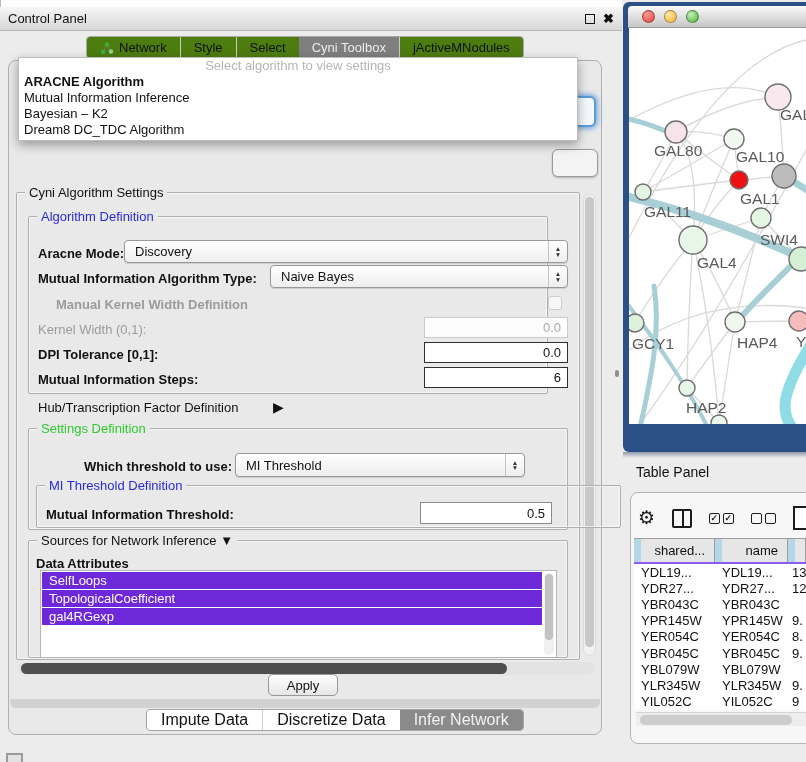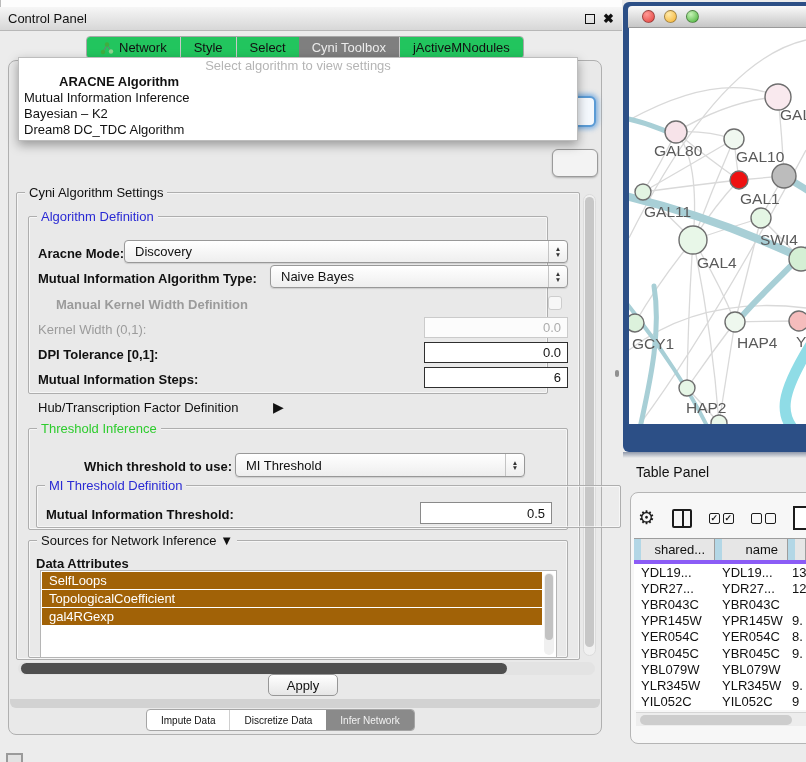--- a/index.html
+++ b/index.html
@@ -21,42 +21,42 @@
   }
   .cp-title { font-size:13px; color:#111; }
   .cp-ctrls { margin-left:auto; display:flex; align-items:center; gap:8px; }
   .float-glyph { width:10px; height:10px; border:1.5px solid #111; display:inline-block; }
   .close-glyph { font-size:13px; font-weight:bold; color:#111; line-height:10px; }
 
   
   .tabs-row { left:86px; top:36px; height:23px; display:flex; background:#fff;
     border:1px solid #a8a8a8; border-radius:4px; overflow:hidden; }
   .tab { display:flex; align-items:center; gap:5px; padding:0 13px; font-size:13px;
-    border-left:1px solid #c9c9c9; color:#111; background:#22c55e; white-space:nowrap; }
+    border-left:1px solid #c9c9c9; color:#111; background:#4d7c0f; white-space:nowrap; }
   .tab:first-child { border-left:none; }
   .tab.selected { background:#7f7f7f; color:#ececec; border-left:none; }
 
   
   .main-panel { left:8px; top:60px; width:594px; height:675px; background:#e9e9e9;
     border:1px solid #b0b0b0; border-radius:8px; }
   .inner-bottom-band { left:10px; top:699px; width:590px; height:9px; background:#d2d2d2;
     border-radius:0 0 6px 6px; }
 
   
   .combo-frag-focus { left:552px; top:96px; width:44px; height:31px; border-radius:6px;
     background:#f4f8fd; border:2px solid #5b9bd5; box-shadow:0 0 5px 2px rgba(90,155,220,.75); }
   .combo-frag-gray { left:552px; top:149px; width:46px; height:28px; border-radius:6px;
     background:#f3f3f3; border:1px solid #9a9a9a; box-shadow:0 1px 2px rgba(0,0,0,.25); }
 
   
   .algo-popup { left:18px; top:57px; width:560px; background:#fff; z-index:30;
     border:1px solid #bdbdbd; box-shadow:0 4px 10px rgba(0,0,0,.35); padding-bottom:2px; }
   .popup-row { height:16px; line-height:16px; padding-left:5px; font-size:13px; white-space:nowrap; }
   .popup-placeholder { color:#b5b5b5; text-align:center; padding-left:0; }
-  .popup-bold { font-weight:bold;margin-left:35px; }
+  .popup-bold { font-weight:bold; }
 
   
   .group { position:absolute; border:1px solid #aeaeae; border-radius:2px;
     box-shadow:inset 0 0 0 1px rgba(255,255,255,.6); }
   .gtitle { position:absolute; top:-8px; left:8px; background:#e9e9e9; padding:0 4px;
     font-size:13px; white-space:nowrap; }
   .gtitle.blue { color:#2a2ad4; }
   .gtitle.green { color:#2ecc2e; }
 
   .lbl { position:absolute; font-size:13px; white-space:nowrap; }
@@ -83,35 +83,35 @@
   .vscroll .thumb { position:absolute; left:1px; top:2px; width:9px; height:450px;
     background:#c7c7c7; border-radius:5px; }
   .hscroll { left:18px; top:662px; width:577px; height:13px; background:#e3e3e3;
     border-radius:7px; }
   .hscroll .thumb { position:absolute; left:3px; top:1px; width:486px; height:11px;
     background:#4f4f4f; border-radius:6px; }
 
   
   .srclist { left:40px; top:570px; width:517px; height:88px; background:#fff;
     border:1px solid #b5b5b5; overflow:hidden; }
-  .srcitem { height:17px; line-height:17px; color:#fff; background:#a16207;
+  .srcitem { height:17px; line-height:17px; color:#fff; background:#6d28d9;
     padding-left:7px; margin:1px 14px 0 1px; font-size:13px; }
   .srclist .sb { position:absolute; right:2px; top:2px; width:10px; height:82px;
     background:#f0f0f0; border-radius:5px; }
   .srclist .sb .thumb { position:absolute; left:1px; top:1px; width:8px; height:66px;
     background:#c2c2c2; border-radius:4px; }
 
   .apply-btn { left:268px; top:674px; width:70px; height:22px;
     background:linear-gradient(#ffffff,#e6e6e6); border:1px solid #979797; border-radius:5px;
     display:flex; align-items:center; justify-content:center; font-size:13px; }
 
   
   .bottom-tabs { left:146px; top:709px; height:22px; display:flex; background:#fff;
     border:1px solid #a5a5a5; border-radius:4px; overflow:hidden; z-index:5; }
-  .btab { display:flex; align-items:center; padding:0 14px; font-size:10px;
+  .btab { display:flex; align-items:center; padding:0 14px; font-size:16px;
     border-left:1px solid #cfcfcf; white-space:nowrap; }
   .btab:first-child { border-left:none; }
   .btab.selected { background:#8a8a8a; color:#f2f2f2; border-left:none; }
 
   .splitter-dot { left:615px; top:370px; width:4px; height:7px; background:#909090; border-radius:2px; }
 
   
   .net-window { left:623px; top:2px; width:183px; height:450px; background:#2c4f86;
     border-radius:6px 0 0 6px; }
   .net-titlebar { left:628px; top:6px; width:178px; height:22px;
@@ -133,21 +133,21 @@
     align-items:center; gap:17px; }
   .gear { font-size:19px; color:#1c1c1c; line-height:20px; }
   .split-icon { width:21px; height:19px; border:2px solid #1c1c1c; border-radius:2px; position:relative; }
   .split-icon:after { content:""; position:absolute; left:50%; top:0; bottom:0; width:2px; background:#1c1c1c; }
   .cbpair { display:flex; gap:3px; }
   .mini-cb { width:11px; height:11px; border:1.5px solid #1c1c1c; border-radius:2px;
     font-size:9px; line-height:9px; text-align:center; color:#1c1c1c; font-weight:bold; }
   .doc-frag { width:14px; height:24px; border:2px solid #1c1c1c; border-right:none; background:#fff; }
 
   .tp-table { left:634px; top:538px; width:172px; }
-  .thead { display:flex; height:26px; border-top:1px solid #9d9d9d; border-bottom:4px solid #8b5cf6; }
+  .thead { display:flex; height:26px; border-top:1px solid #9d9d9d; border-bottom:2px solid #8b5cf6; }
   .th { position:relative; background:#e6e6e6; border-right:1px solid #9d9d9d;
     display:flex; align-items:center; justify-content:flex-end; padding-right:9px;
     font-size:13px; overflow:hidden; }
   .th:before { content:""; position:absolute; left:0; top:0; bottom:0; width:7px; background:#b3d7e6; }
   .c1 { width:81px; } .c2 { width:73px; } .c3 { width:18px; }
   .trow { display:flex; height:16.2px; align-items:center; background:#fff; }
   .td { padding-left:7px; font-size:13px; white-space:nowrap; overflow:hidden; }
   .td.c1 { width:81px; } .td.c2 { width:73px; } .td.c3 { width:18px; padding-left:4px; }
   .tp-hscroll { left:636px; top:712px; width:170px; height:14px; background:#ededed;
     border-top:1px solid #d5d5d5; }
@@ -249,21 +249,21 @@
 
 <span class="lbl b" style="left:38px; top:372px;">Mutual Information Steps:</span>
 <div class="field" style="left:424px; top:367px; width:144px; height:21px;">
   <span>6</span>
 </div>
 
 <span class="lbl" style="left:38px; top:400px;">Hub/Transcription Factor Definition</span>
 <span class="lbl" style="left:273px; top:399px; font-size:14px;">▶</span>
 
 <div class="group" style="left:28px; top:428px; width:540px; height:102px;">
-  <span class="gtitle green">Threshold Inference</span>
+  <span class="gtitle green">Settings Definition</span>
 </div>
 
 <span class="lbl b" style="left:84px; top:459px;">Which threshold to use:</span>
 <div class="combo" style="left:235px; top:453px; width:290px; height:24px;">
   <span>MI Threshold</span>
   <span class="spin">▲<br>▼</span>
 </div>
 
 <div class="group" style="left:36px; top:485px; width:585px; height:43px;">
   <span class="gtitle blue">MI Threshold Definition</span>

